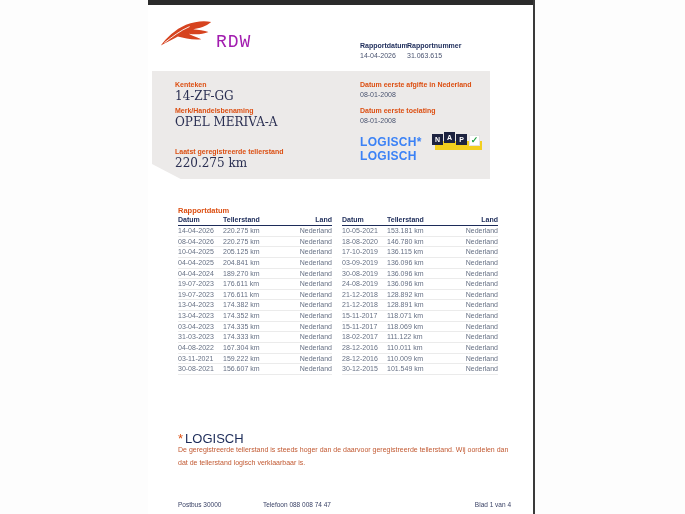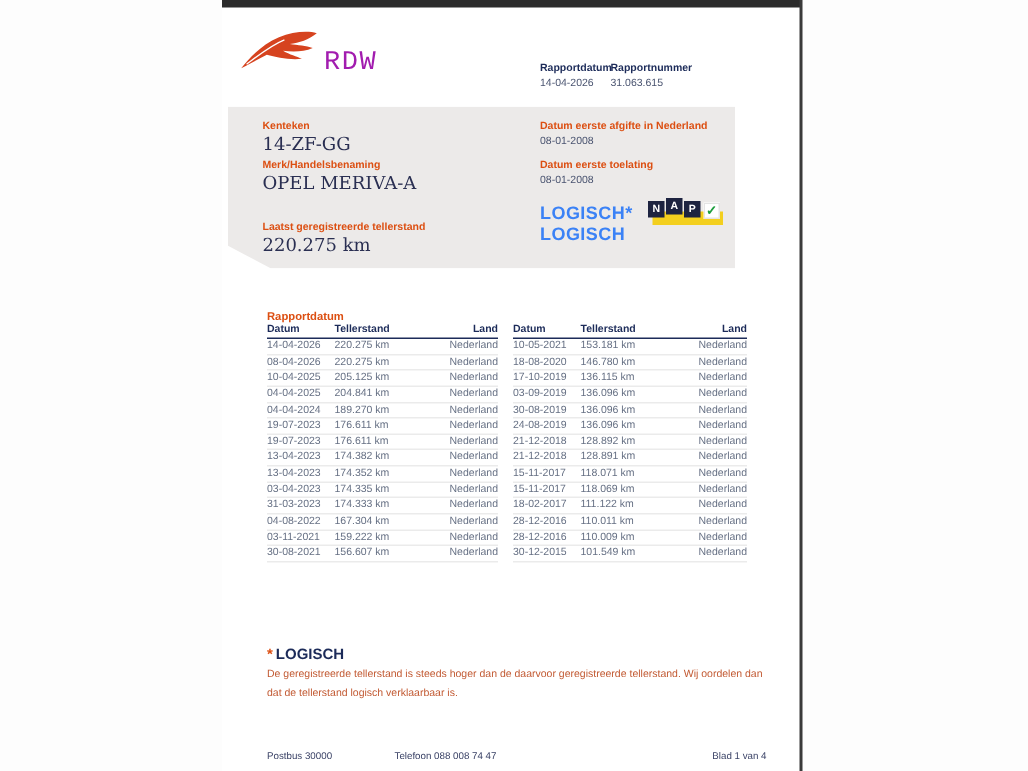--- a/index.html
+++ b/index.html
@@ -44,21 +44,21 @@
   #table-right{left:342px;width:156px;}
   .thead{position:relative;height:10px;border-bottom:1px solid #1c2b59;
          font-size:7px;font-weight:bold;color:#1c2b59;}
   .trow{position:relative;height:9.65px;border-bottom:1px solid #ebebeb;
         font-size:7px;color:#667084;}
   .c-datum{position:absolute;left:0;top:1px;}
   .c-km{position:absolute;left:45px;top:1px;}
   .c-land{position:absolute;right:0;top:1px;text-align:right;}
 
   
-  #fn-head{left:178px;top:431px;font-size:10px;font-weight:bold;color:#1c2b59;}
+  #fn-head{left:178px;top:431px;font-size:13px;font-weight:normal;color:#1c2b59;}
   #fn-head .star{color:#dc4f12;margin-right:2px;}
   #fn-text{left:178px;top:443px;width:334px;font-size:7px;line-height:13px;color:#c25a33;}
 
   
   .footer{top:501px;font-size:6.5px;color:#3a4266;}
   #f-postbus{left:178px;}
   #f-tel{left:263px;}
   #f-page{left:455px;width:56px;text-align:right;}
 </style>
 </head>

